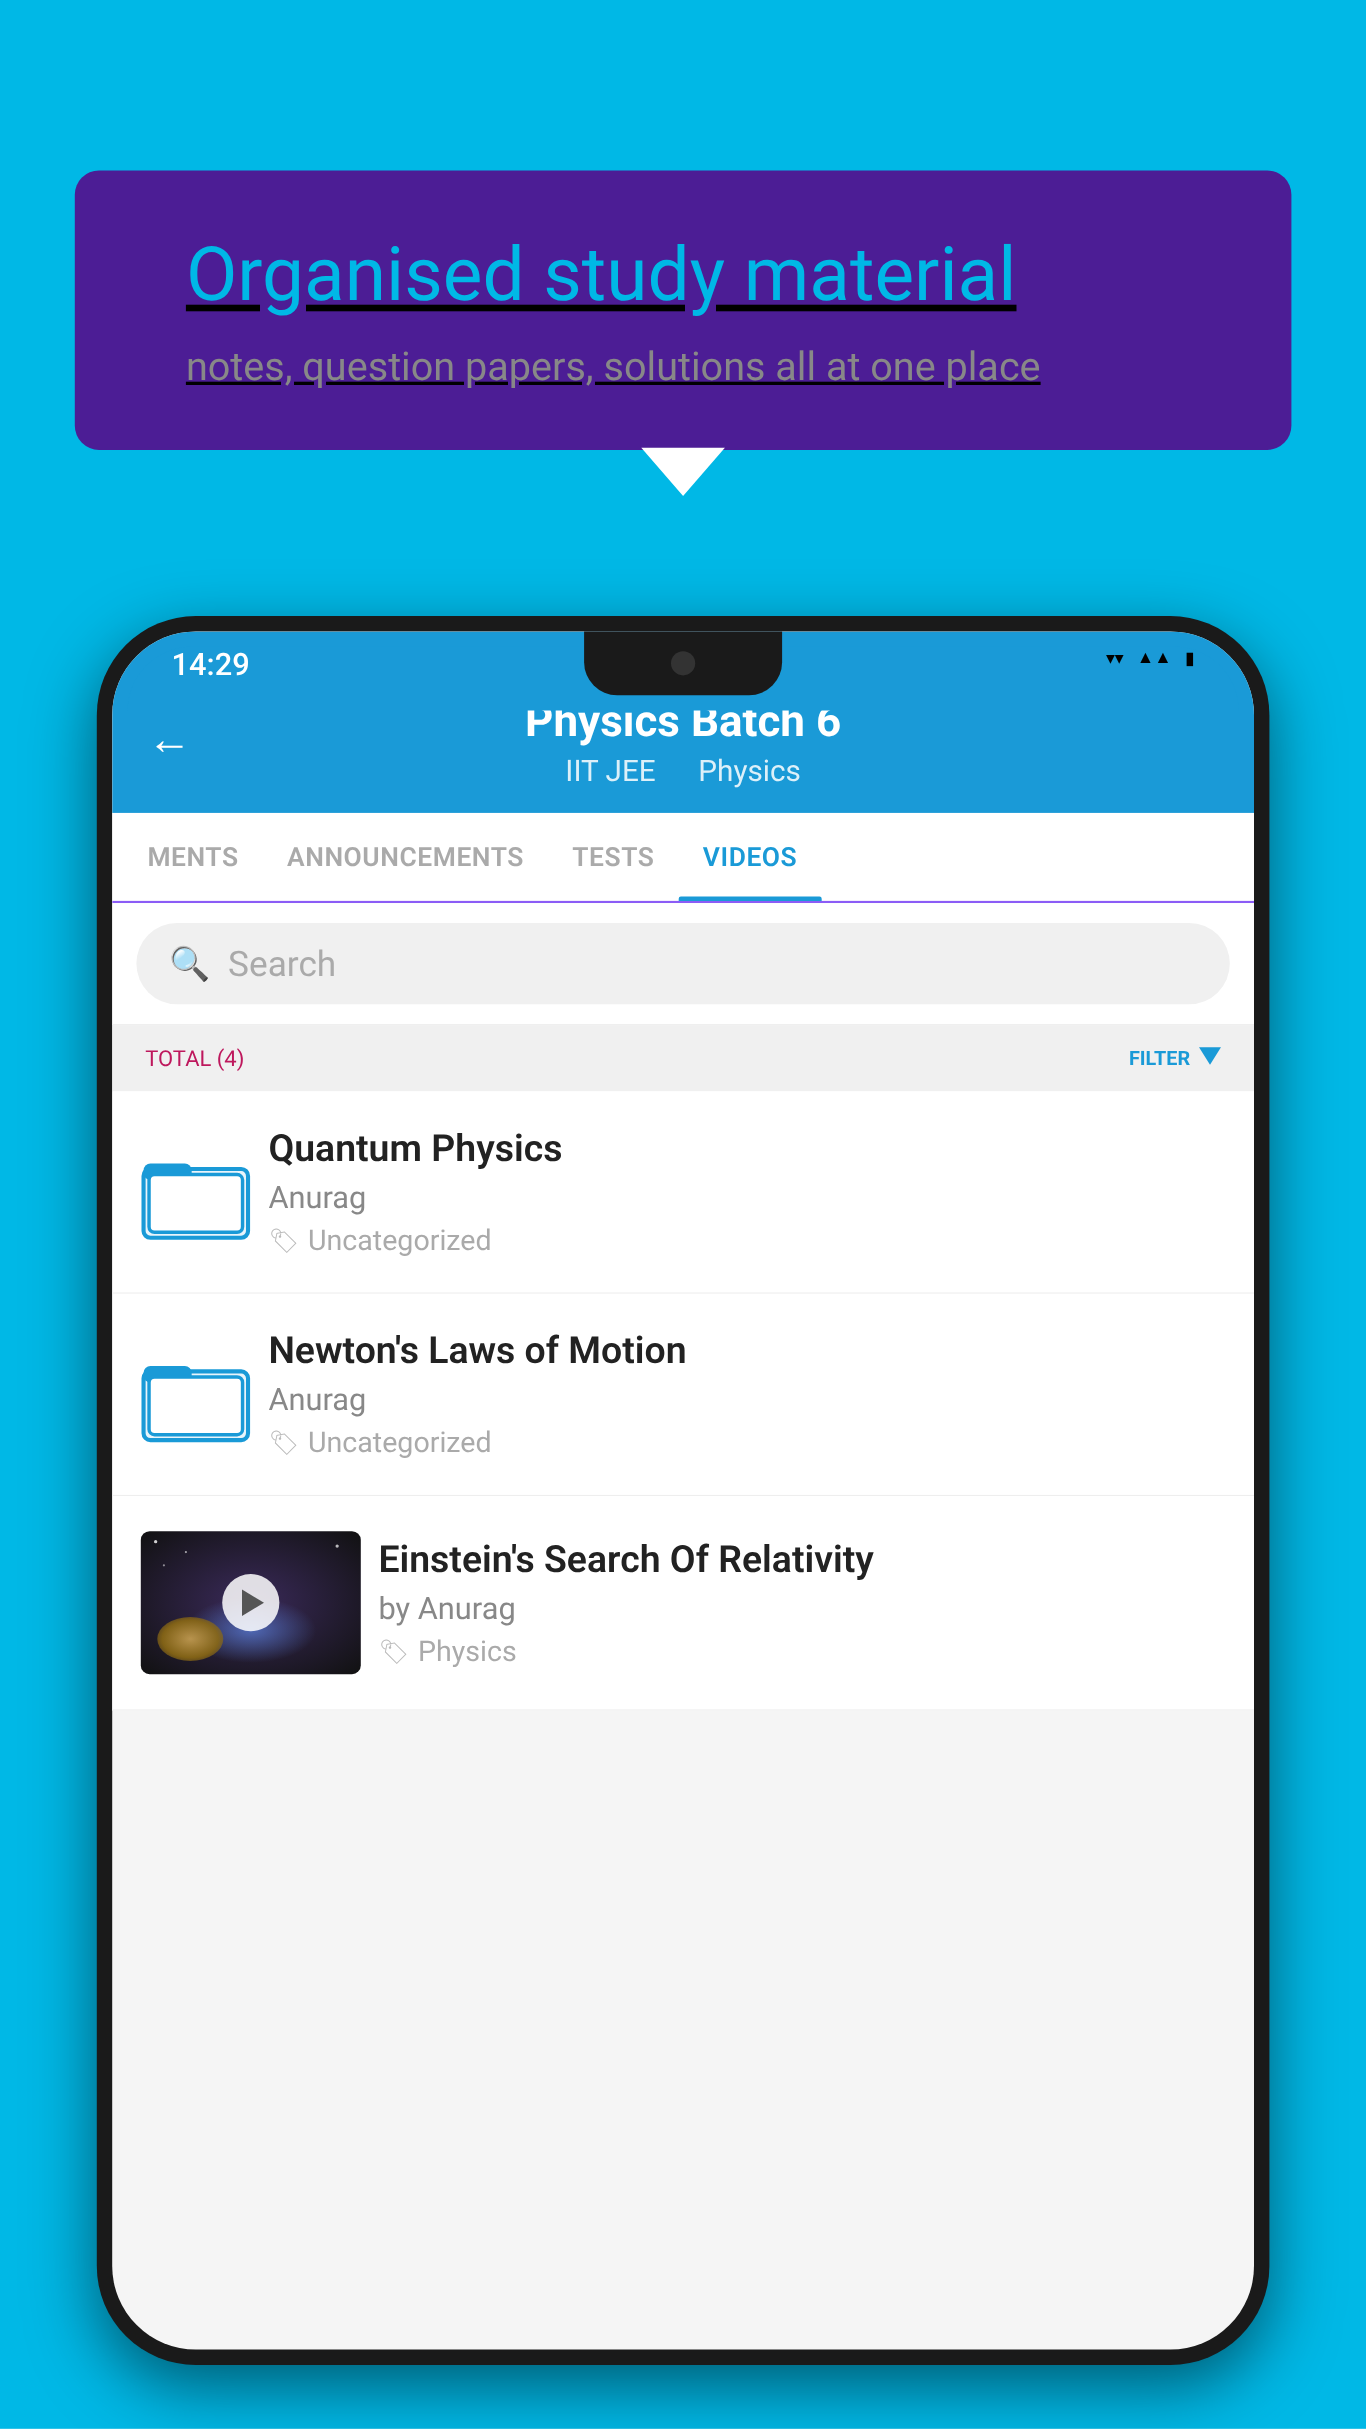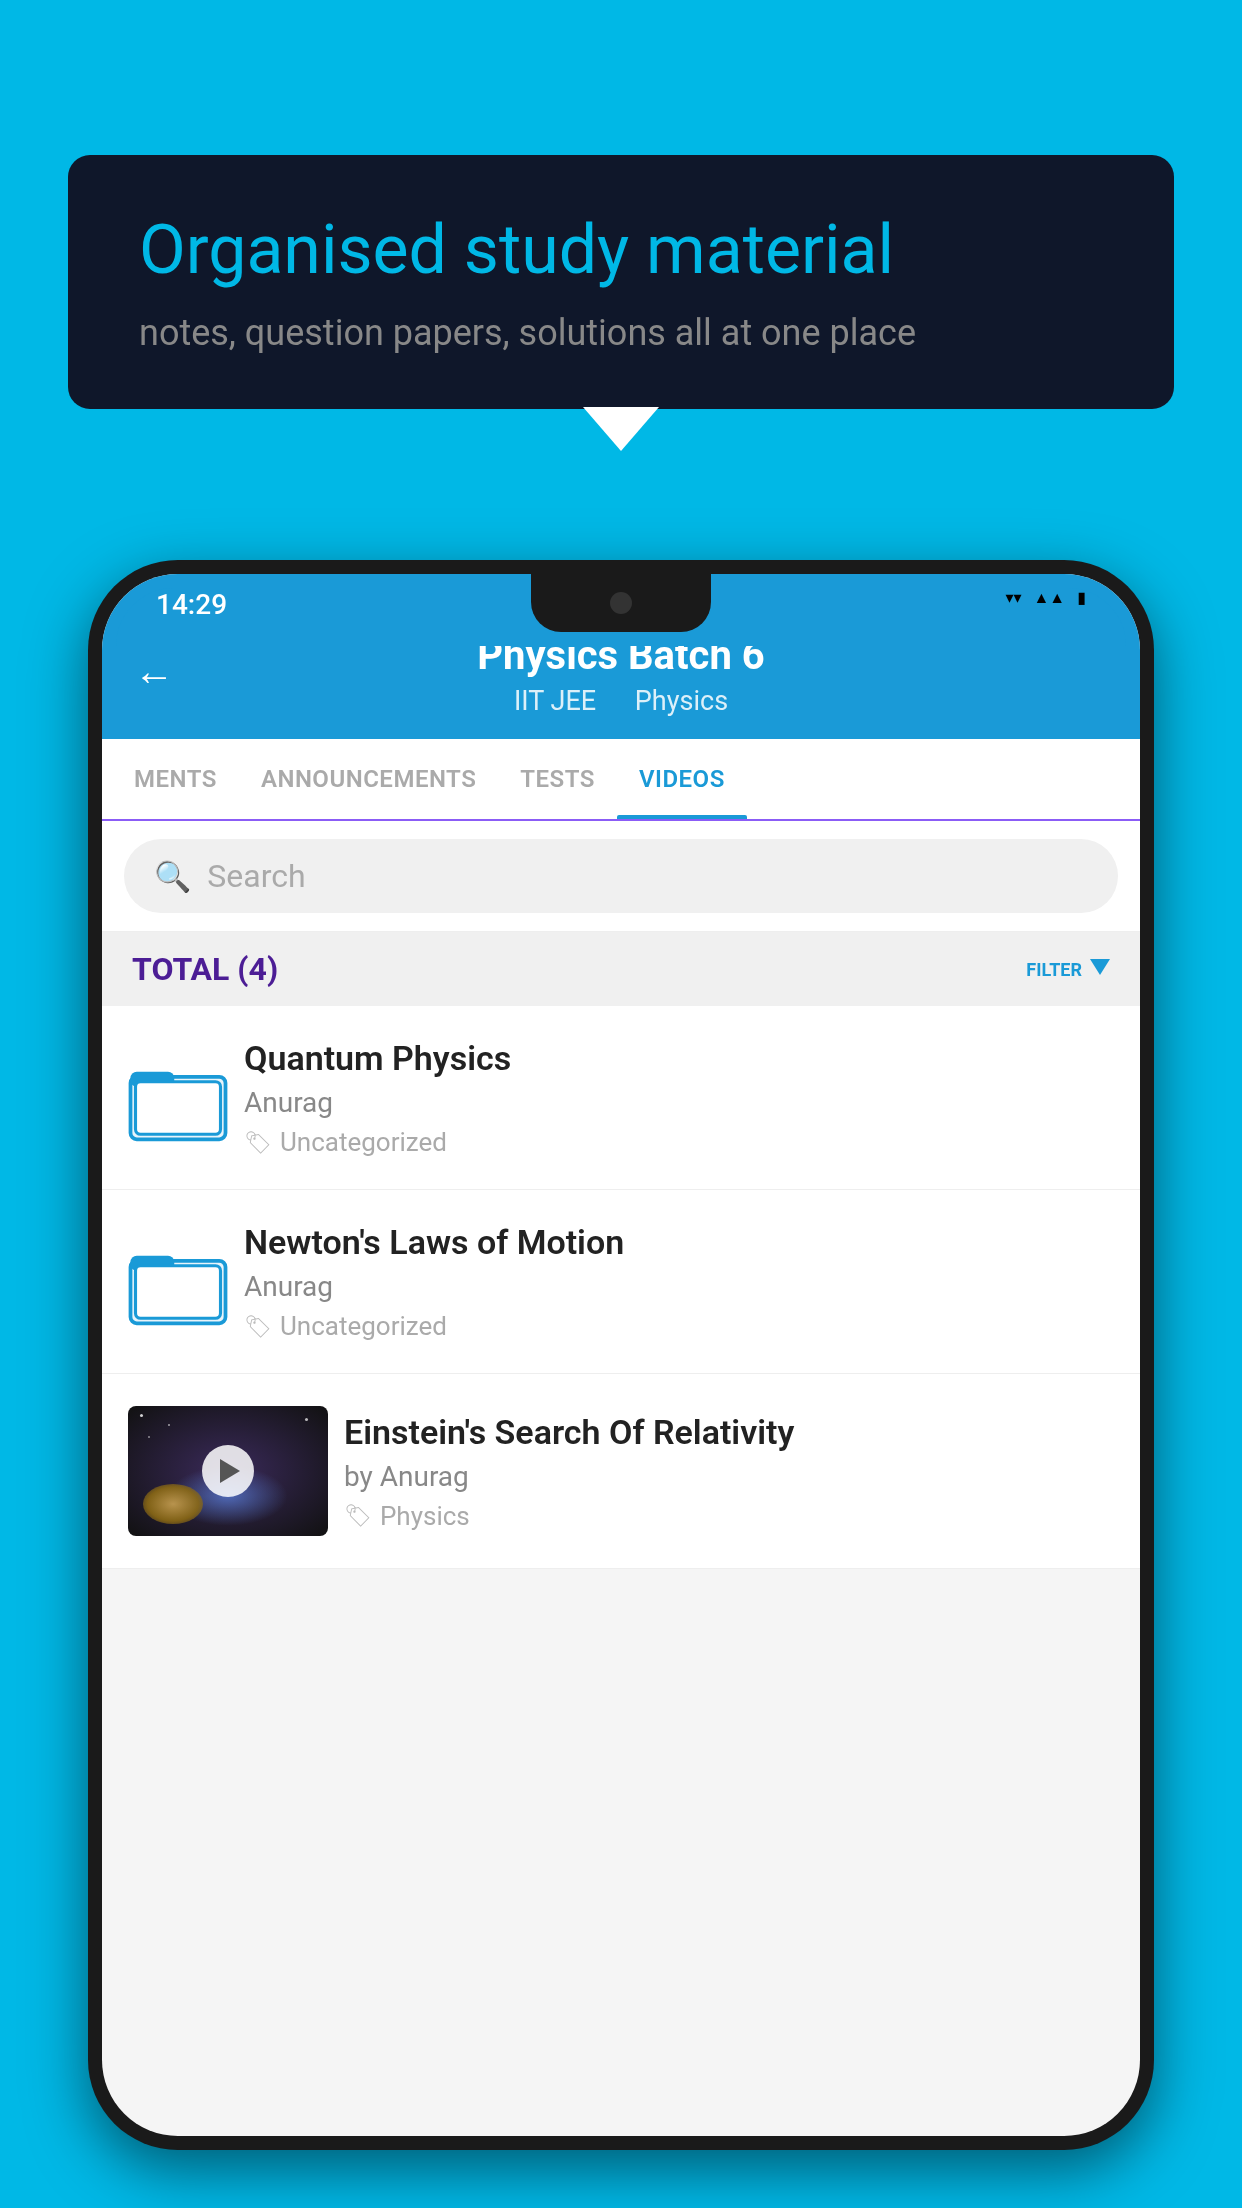--- a/index.html
+++ b/index.html
@@ -15,24 +15,25 @@
 
     
     .speech-bubble-container {
       position: absolute;
       top: 155px;
       left: 68px;
       right: 68px;
     }
 
     .speech-bubble {
-      background: #0f172a;
+      background: #4c1d95;
       border-radius: 22px;
-      padding: 55px 71px;
-      position: relative;
+      padding: 55px 101px;
+      position: relative;
+      text-decoration: underline;
     }
 
     .speech-bubble::after {
       content: '';
       position: absolute;
       bottom: -42px;
       left: 50%;
       transform: translateX(-50%);
       width: 0;
       height: 0;
@@ -234,23 +235,23 @@
     
     .filter-row {
       background: #f0f0f0;
       display: flex;
       align-items: center;
       justify-content: space-between;
       padding: 18px 30px;
     }
 
     .total-label {
-      color: #4c1d95;
-      font-size: 32px;
-      font-weight: 700;
+      color: #be185d;
+      font-size: 20px;
+      font-weight: 400;
     }
 
     .filter-btn {
       color: #1a9ad7;
       font-size: 18px;
       font-weight: 700;
       display: flex;
       gap: 8px;
       cursor: pointer;
     }

